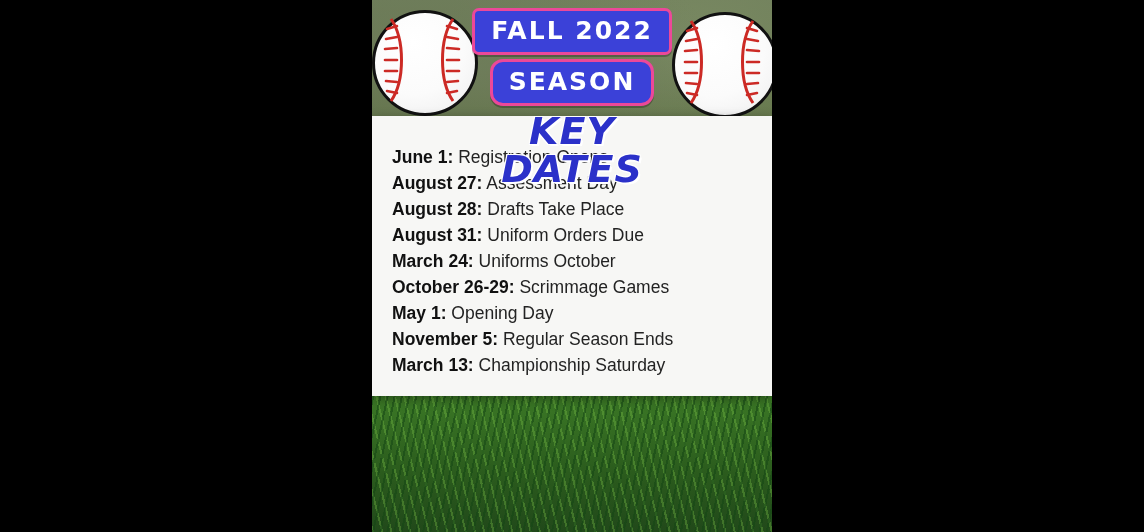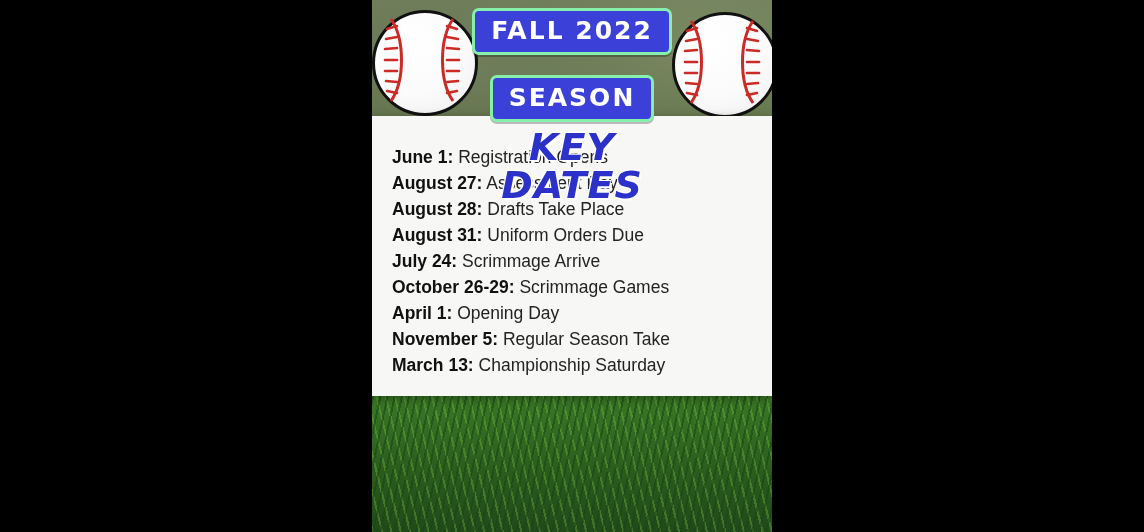--- a/index.html
+++ b/index.html
@@ -88,25 +88,25 @@
     display: inline-block;
     background: #3b41d8;
     color: #ffffff;
     font-family: "DejaVu Sans", sans-serif;
     font-weight: bold;
     letter-spacing: 2px;
     font-size: 25px;
     line-height: 1;
     padding: 7px 16px 9px 16px;
     border-radius: 7px;
-    border: 3px solid #86efac;
+    border: 3px solid #ec4899;
     box-shadow: 0 2px 0 rgba(0,0,0,0.25);
     text-transform: uppercase;
   }
-  .banner-line + .banner-line { margin-top: 20px; }
+  .banner-line + .banner-line { margin-top: 4px; border-radius: 13px; }
   .banner-sub {
     margin-top: 6px;
     color: #2b31c9;
     font-family: "DejaVu Sans", sans-serif;
     font-weight: bold;
     font-style: italic;
     font-size: 38px;
     line-height: 1;
     letter-spacing: 1px;
     text-transform: uppercase;
@@ -224,34 +224,34 @@
         </li>
         <li class="date-row">
           <span class="date-label">August 28:</span>
           <span class="date-desc">Drafts Take Place</span>
         </li>
         <li class="date-row">
           <span class="date-label">August 31:</span>
           <span class="date-desc">Uniform Orders Due</span>
         </li>
         <li class="date-row">
-          <span class="date-label">July 24:</span>
-          <span class="date-desc">Scrimmage Arrive</span>
+          <span class="date-label">March 24:</span>
+          <span class="date-desc">Uniforms October</span>
         </li>
         <li class="date-row">
           <span class="date-label">October 26-29:</span>
           <span class="date-desc">Scrimmage Games</span>
         </li>
         <li class="date-row">
-          <span class="date-label">April 1:</span>
+          <span class="date-label">May 1:</span>
           <span class="date-desc">Opening Day</span>
         </li>
         <li class="date-row">
           <span class="date-label">November 5:</span>
-          <span class="date-desc">Regular Season Take</span>
+          <span class="date-desc">Regular Season Ends</span>
         </li>
         <li class="date-row">
           <span class="date-label">March 13:</span>
           <span class="date-desc">Championship Saturday</span>
         </li>
       </ul>
     </div>
 
   </div>
 </div>

